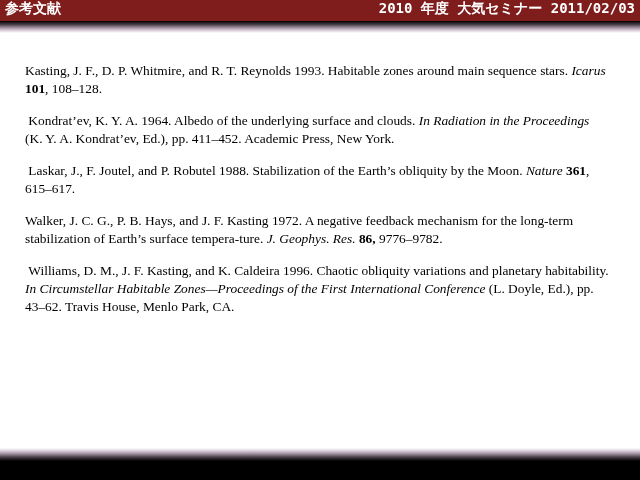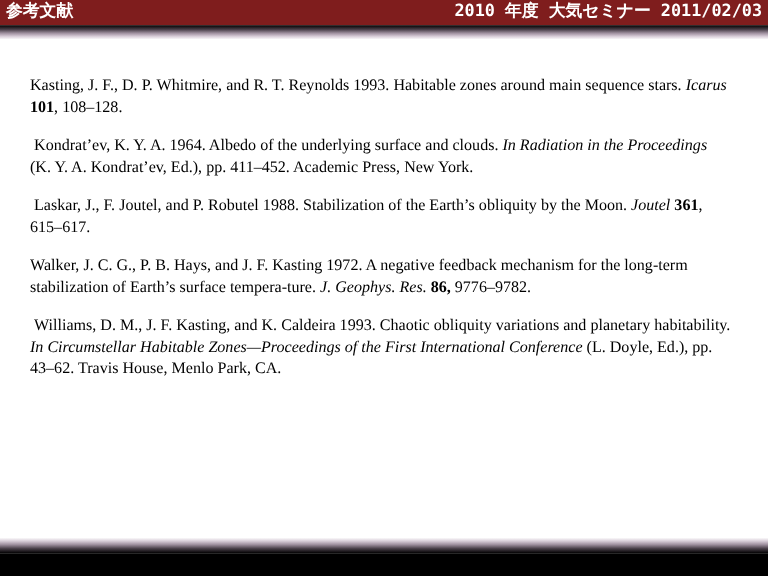--- a/index.html
+++ b/index.html
@@ -80,22 +80,22 @@
     <span>参考文献</span>
     <span>2010 年度 大気セミナー 2011/02/03</span>
   </div>
 
   <div class="topfade"></div>
 
   <div class="content">
     <div>
         <p class="ref"><span class="seg-n">Kasting, J. F., D. P. Whitmire, and R. T. Reynolds 1993. Habitable zones around main sequence stars. </span><span class="seg-i">Icarus</span><span class="seg-n"> </span><span class="seg-b">101</span><span class="seg-n">, 108–128.</span></p>
         <p class="ref"><span class="seg-n"> Kondrat’ev, K. Y. A. 1964. Albedo of the underlying surface and clouds. </span><span class="seg-i">In Radiation in the Proceedings</span><span class="seg-n"> (K. Y. A. Kondrat’ev, Ed.), pp. 411–452. Academic Press, New York.</span></p>
-        <p class="ref"><span class="seg-n"> Laskar, J., F. Joutel, and P. Robutel 1988. Stabilization of the Earth’s obliquity by the Moon. </span><span class="seg-i">Joutel</span><span class="seg-n"> </span><span class="seg-b">361</span><span class="seg-n">, 615–617.</span></p>
+        <p class="ref"><span class="seg-n"> Laskar, J., F. Joutel, and P. Robutel 1988. Stabilization of the Earth’s obliquity by the Moon. </span><span class="seg-i">Nature</span><span class="seg-n"> </span><span class="seg-b">361</span><span class="seg-n">, 615–617.</span></p>
         <p class="ref"><span class="seg-n">Walker, J. C. G., P. B. Hays, and J. F. Kasting 1972. A negative feedback mechanism for the long-term stabilization of Earth’s surface tempera-ture. </span><span class="seg-i">J. Geophys. Res.</span><span class="seg-n"> </span><span class="seg-b">86,</span><span class="seg-n"> 9776–9782.</span></p>
-        <p class="ref"><span class="seg-n"> Williams, D. M., J. F. Kasting, and K. Caldeira 1993. Chaotic obliquity variations and planetary habitability. </span><span class="seg-i">In Circumstellar Habitable Zones—Proceedings of the First International Conference</span><span class="seg-n"> (L. Doyle, Ed.), pp. 43–62. Travis House, Menlo Park, CA.</span></p>
+        <p class="ref"><span class="seg-n"> Williams, D. M., J. F. Kasting, and K. Caldeira 1996. Chaotic obliquity variations and planetary habitability. </span><span class="seg-i">In Circumstellar Habitable Zones—Proceedings of the First International Conference</span><span class="seg-n"> (L. Doyle, Ed.), pp. 43–62. Travis House, Menlo Park, CA.</span></p>
       </div>
   </div>
 
   <div class="botfade"></div>
   <div class="botbar"></div>
 
 </div>
 
 </body></html>

